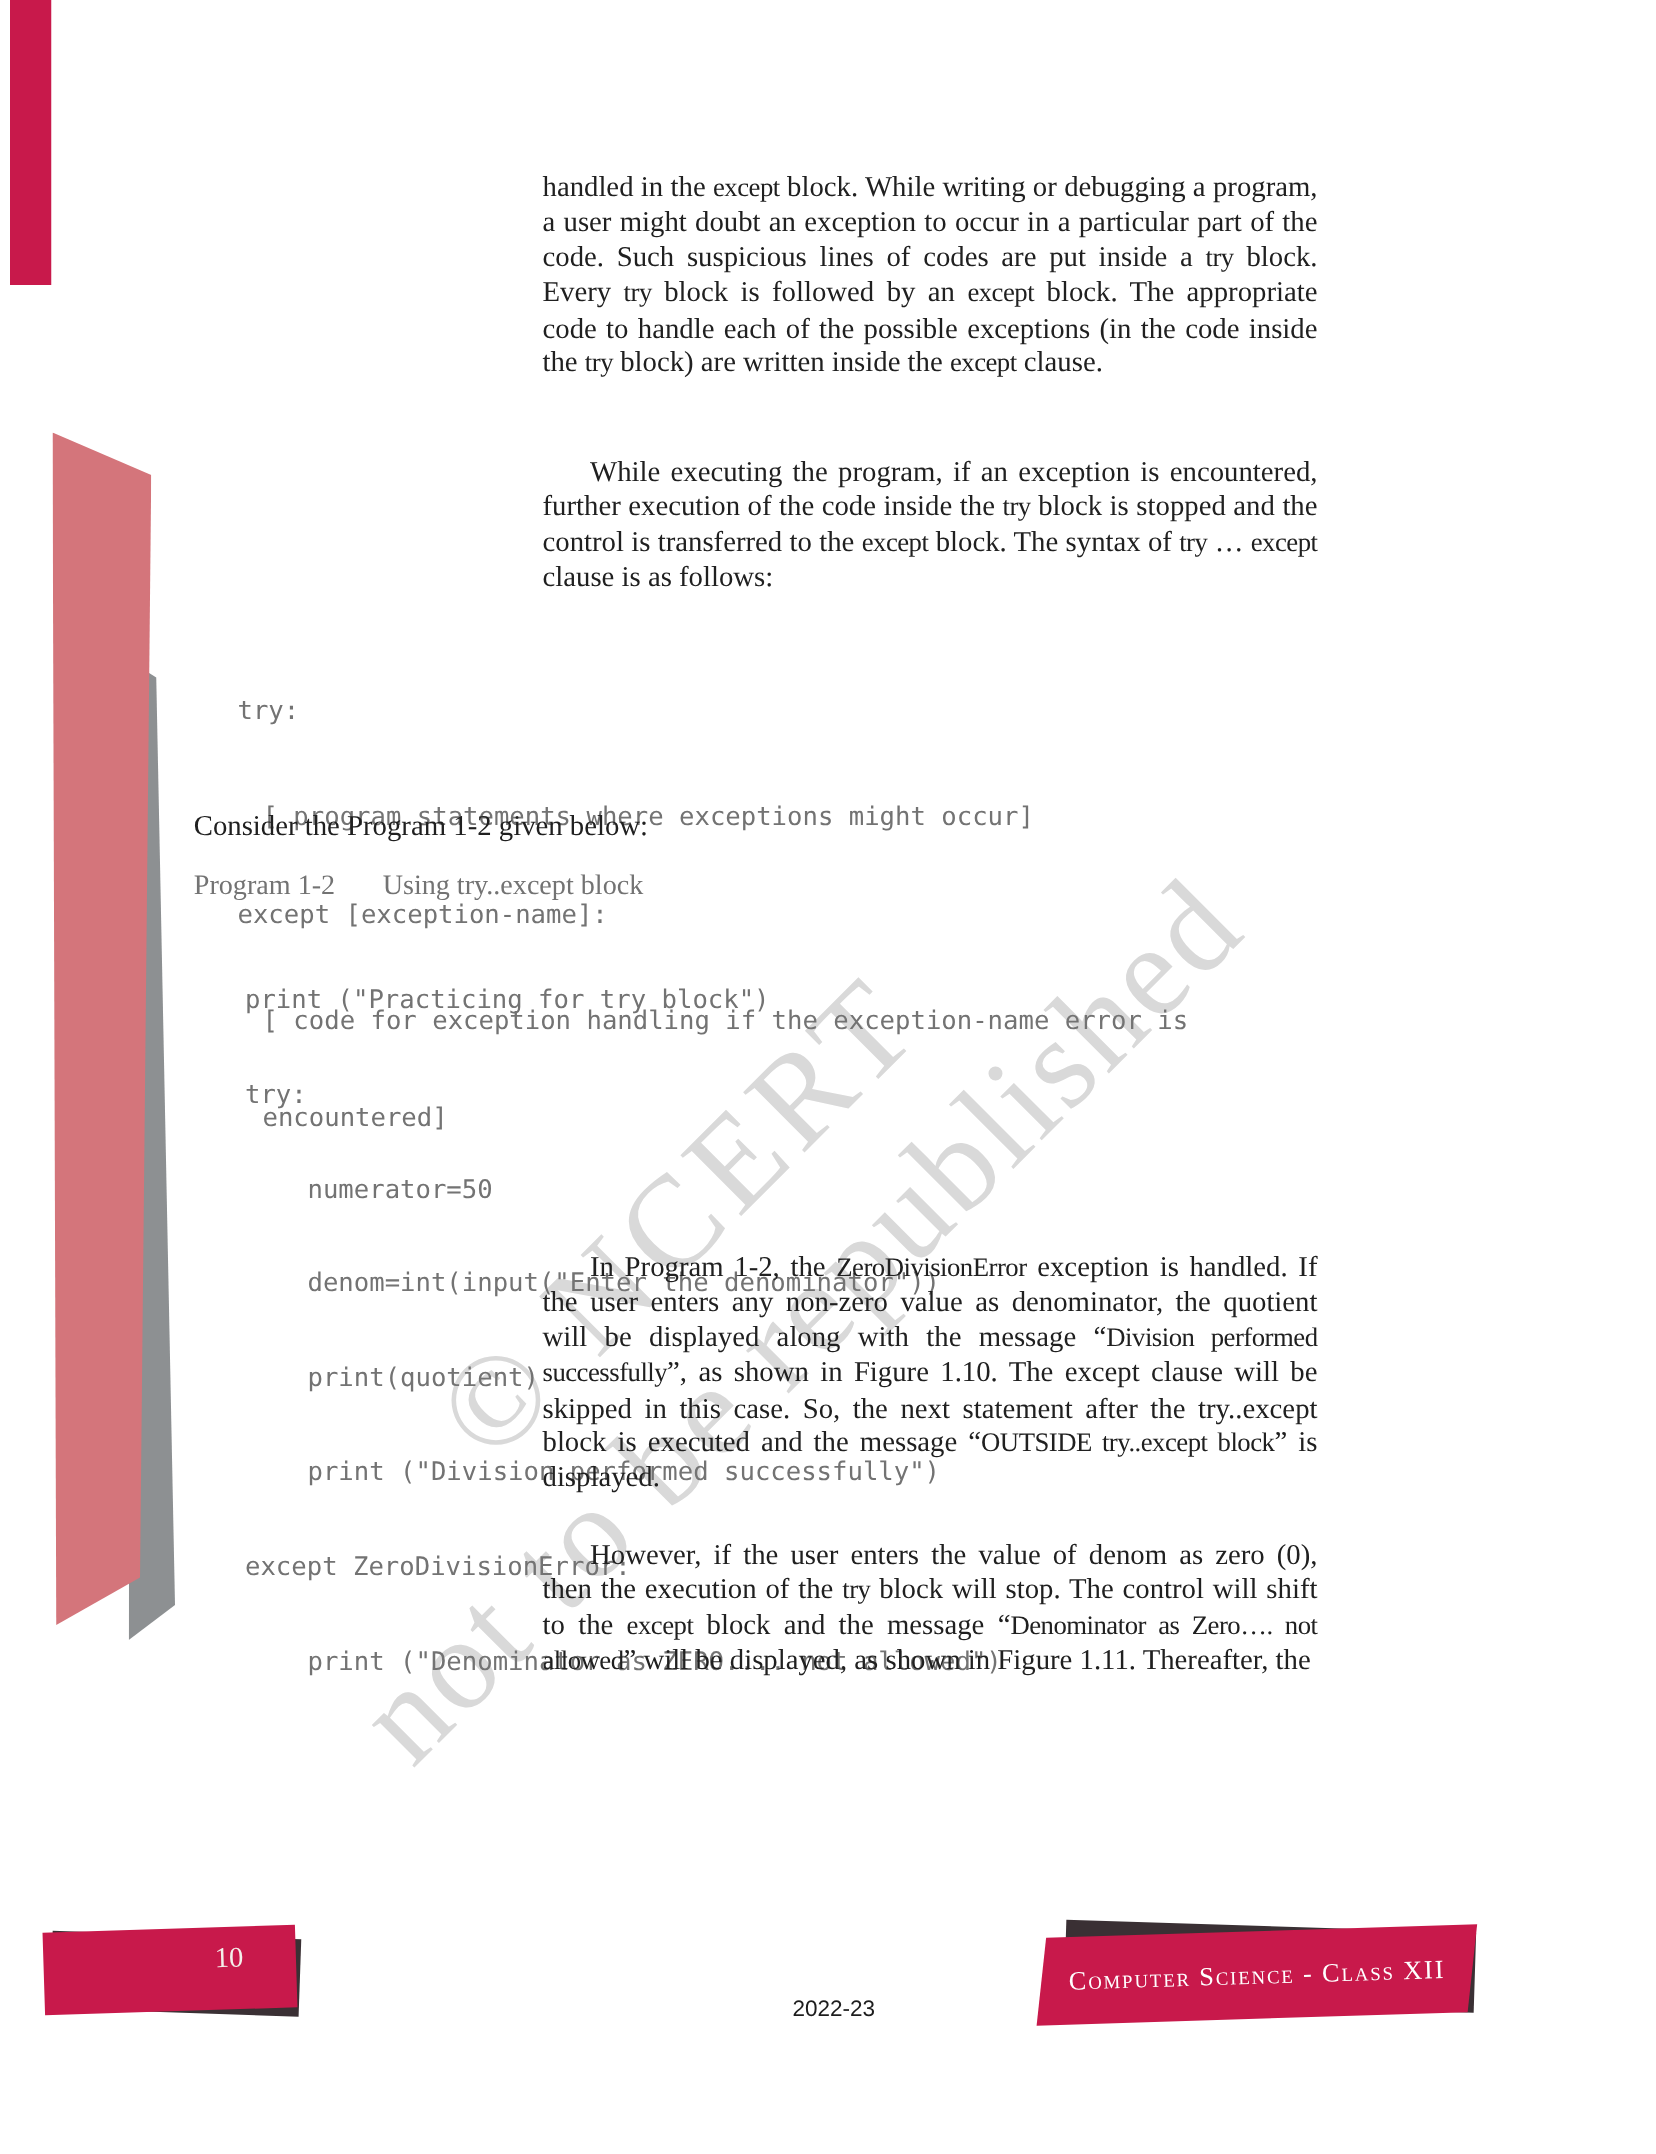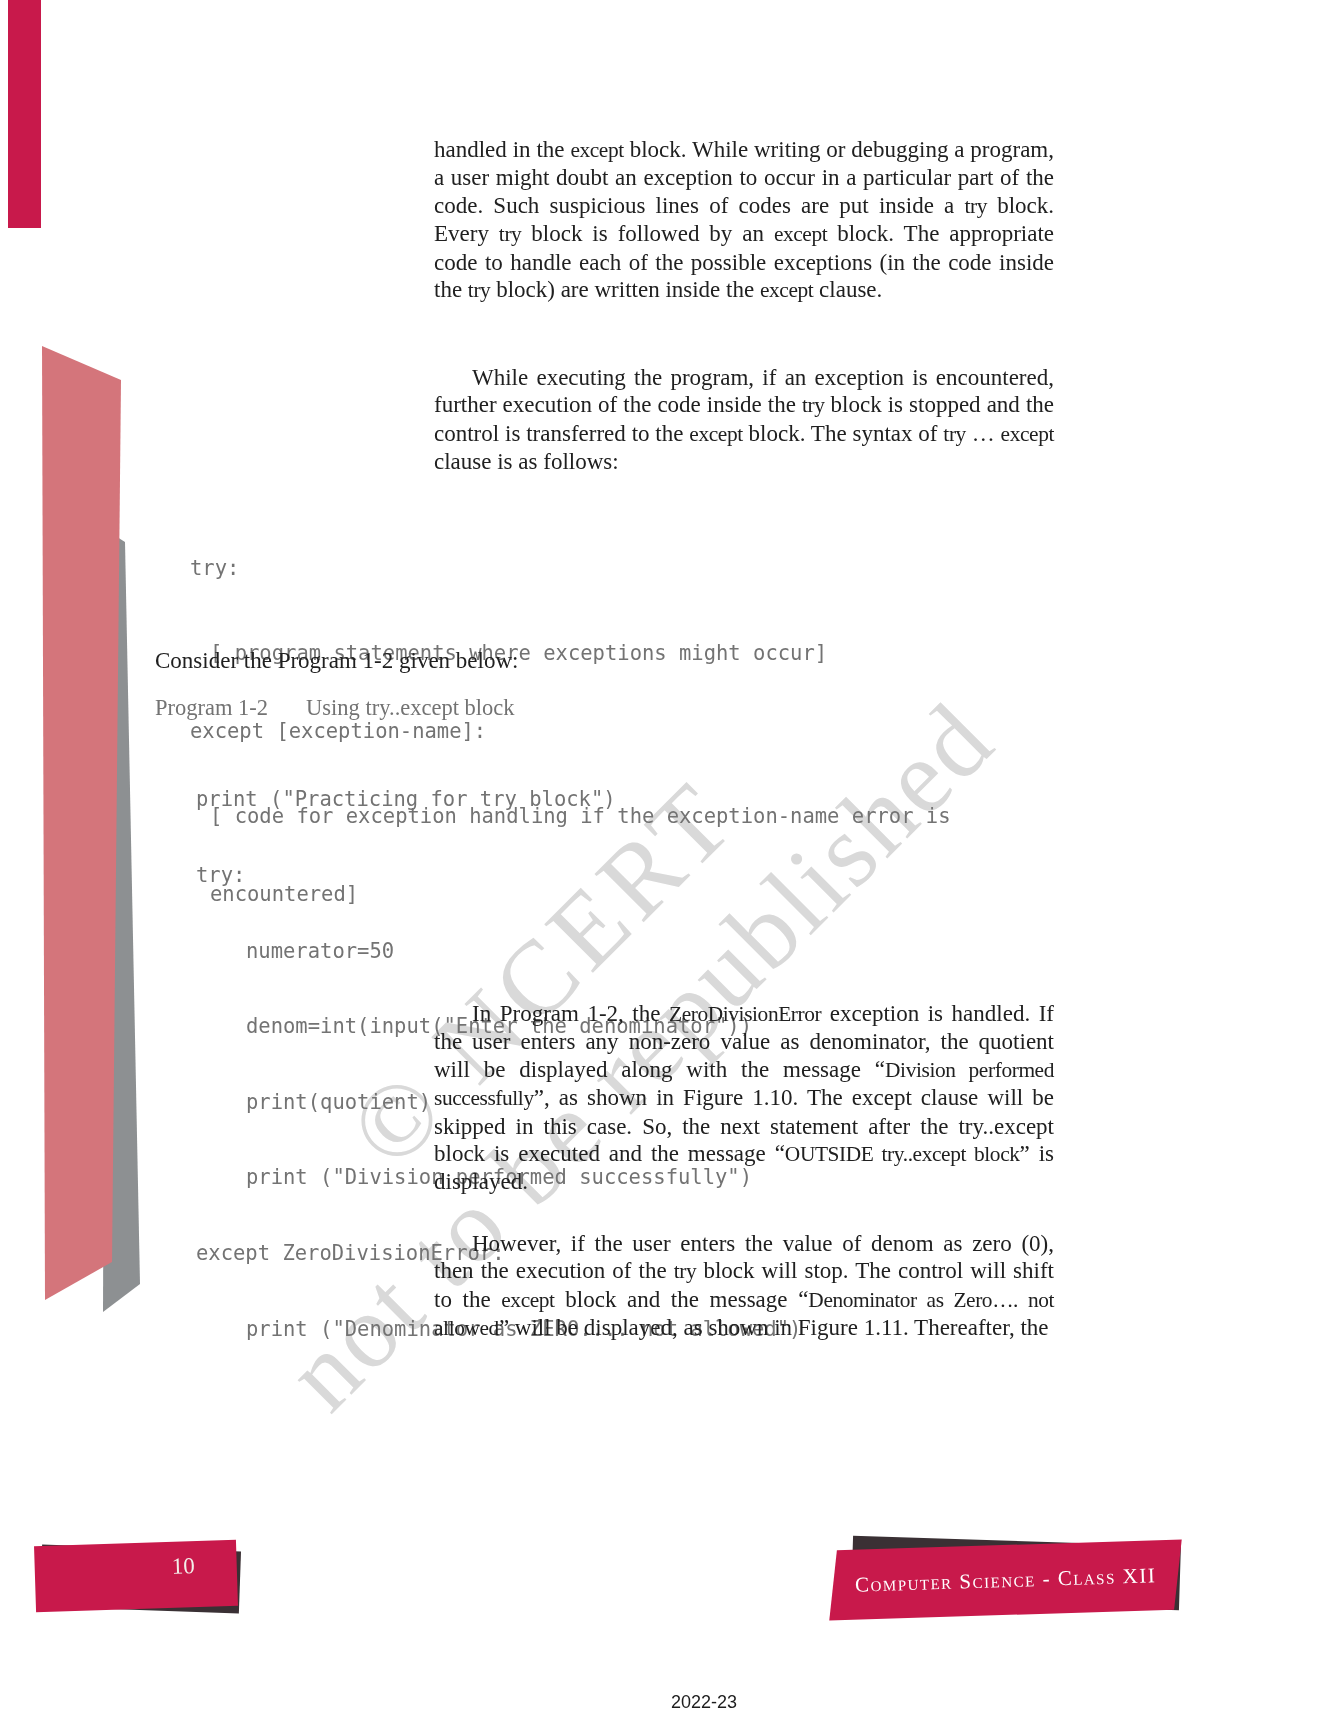--- a/index.html
+++ b/index.html
@@ -52,21 +52,21 @@
     transform:rotate(-1.8deg); z-index:2; }
   .page-num { position:absolute; right:42px; top:12px; color:#f3efea; font-size:23px; }
 
   .banner-shadow { position:absolute; left:852px; top:1541px; width:328px; height:64px; background:#3a3034;
     transform:rotate(1.8deg); z-index:1; }
   .banner { position:absolute; left:833px; top:1545px; width:345px; height:70px; background:#c8194b;
     transform:rotate(-1.8deg) skewX(-8deg); display:flex; align-items:center; justify-content:center; z-index:2; }
   .banner-text { font-variant:small-caps; color:#ffffff; font-size:21px; letter-spacing:1.5px;
     transform:skewX(8deg); }
 
-  .year { position:absolute; left:597px; top:1692px; width:140px; text-align:right;
+  .year { position:absolute; left:597px; top:1597px; width:140px; text-align:center;
     font-family:"Liberation Sans", sans-serif; font-size:18px; color:#1d1d1d; z-index:1; }
 </style>
 </head>
 <body>
 
 <div class="page">
 
   <div class="red-bar"></div>
   <div class="grayband"></div>
   <div class="salmon"></div>

